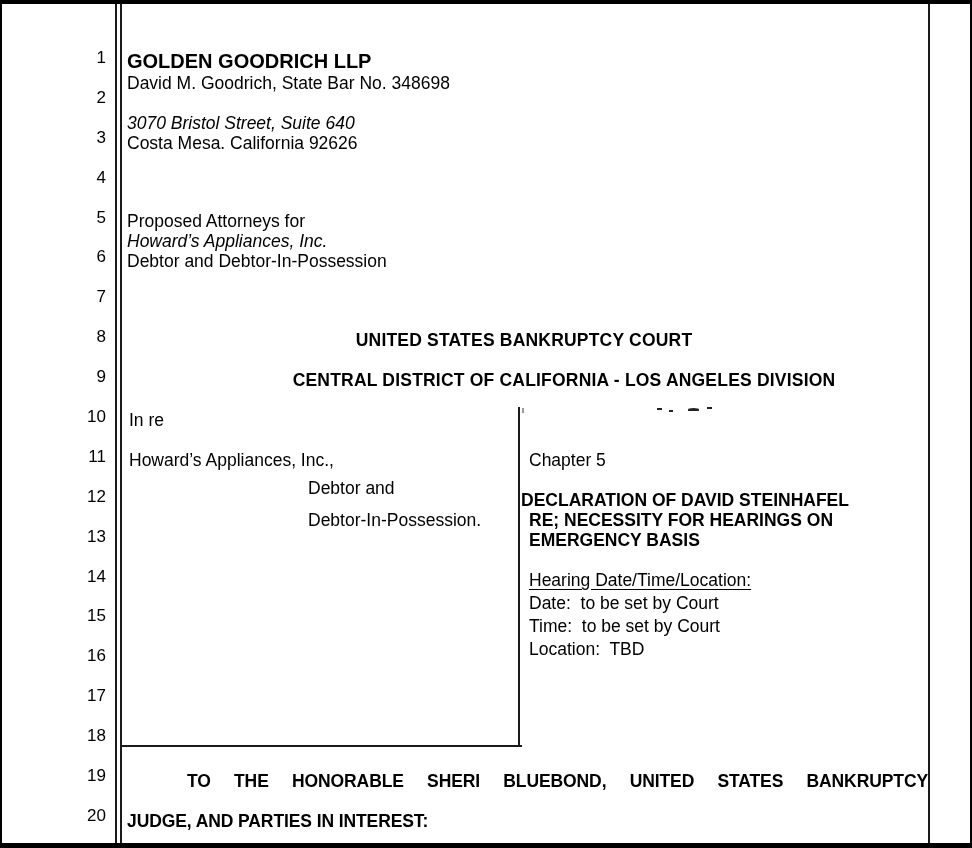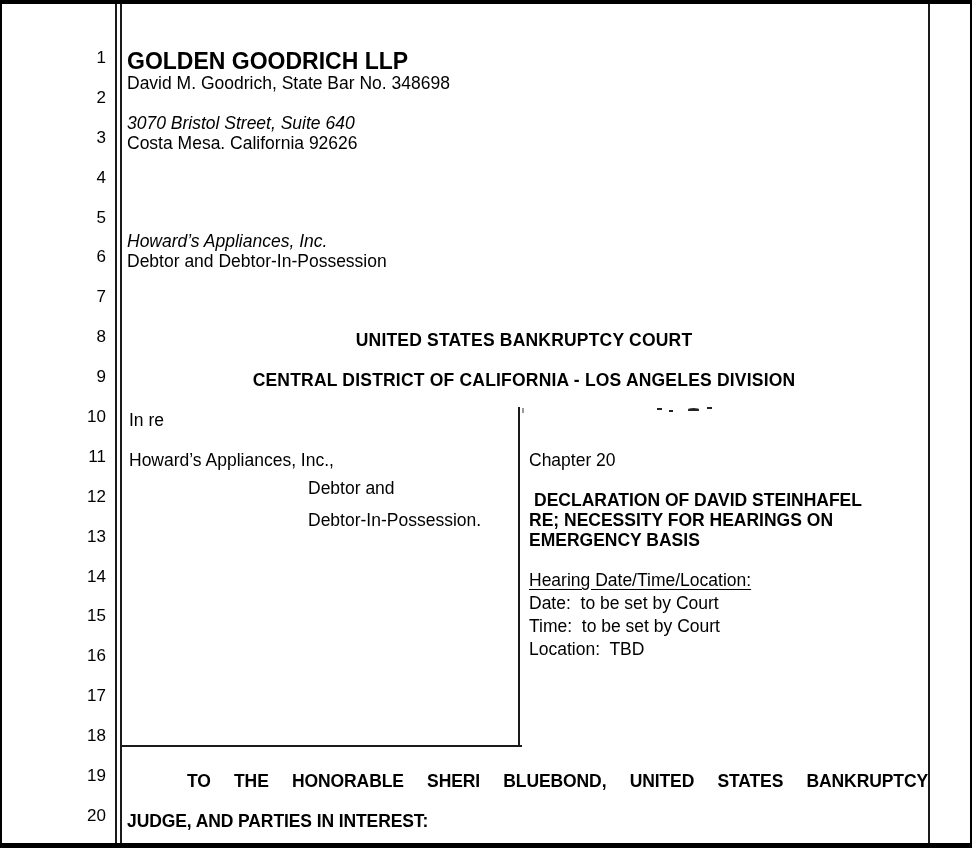--- a/index.html
+++ b/index.html
@@ -35,21 +35,21 @@
   .line-num {
     height: 39.9px;
     line-height: 39.9px;
     font-size: 17px;
     color: #000;
   }
 
   .txt { position: absolute; font-size: 17.5px; line-height: 20px; color: #000; white-space: pre; }
   .b   { font-weight: bold; }
 
-  .firm { font-size: 23px; }
+  .firm { font-size: 20px; }
 
   .center-wide {
     left: 120px; width: 804px;
     text-align: center;
     letter-spacing: 0.2px;
   }
 
   
   .caption-divider {
     position: absolute;
@@ -114,44 +114,45 @@
       <div class="line-num">17</div>
       <div class="line-num">18</div>
       <div class="line-num">19</div>
       <div class="line-num">20</div>
     </div>
 
   <div class="txt b firm" style="left:125px; top:47px;">GOLDEN GOODRICH LLP</div>
   <div class="txt" style="left:125px; top:69px;">David M. Goodrich, State Bar No. 348698</div>
   <div class="txt" style="left:125px; top:109px;font-style:italic;">3070 Bristol Street, Suite 640</div>
   <div class="txt" style="left:125px; top:129px;">Costa Mesa. California 92626</div>
+  <div class="txt" style="left:125px; top:207px;">Proposed Attorneys for</div>
   <div class="txt" style="left:125px; top:227px;font-style:italic;">Howard’s Appliances, Inc.</div>
   <div class="txt" style="left:125px; top:247px;">Debtor and Debtor-In-Possession</div>
 
   <div class="txt b center-wide" style="top:326px;">UNITED STATES BANKRUPTCY COURT</div>
-  <div class="txt b center-wide" style="top:366px;">CENTRAL DISTRICT OF CALIFORNIA - LOS ANGELES DIVISION</div>
+  <div class="txt b center-wide" style="top:366px;margin-left:40px;">CENTRAL DISTRICT OF CALIFORNIA - LOS ANGELES DIVISION</div>
 
   <div class="txt" style="left:127px; top:406px;">In re</div>
   <div class="txt" style="left:127px; top:446px;">Howard’s Appliances, Inc.,</div>
   <div class="txt" style="left:306px; top:474px;">Debtor and</div>
   <div class="txt" style="left:306px; top:506px;">Debtor-In-Possession.</div>
 
   <div class="caption-divider"></div>
   <div class="caption-bottom"></div>
 
   <div class="erased-marks">
     <span class="frag-1"></span>
       <span class="frag-2"></span>
       <span class="frag-3"></span>
     <span class="frag-4"></span>
       <span class="frag-5"></span>
   </div>
 
-  <div class="txt" style="left:527px; top:446px;">Chapter 20</div>
-  <div class="txt b" style="left:532px; top:486px;">DECLARATION OF DAVID STEINHAFEL</div>
+  <div class="txt" style="left:527px; top:446px;">Chapter 5</div>
+  <div class="txt b" style="left:519px; top:486px;">DECLARATION OF DAVID STEINHAFEL</div>
   <div class="txt b" style="left:527px; top:506px;">RE; NECESSITY FOR HEARINGS ON</div>
   <div class="txt b" style="left:527px; top:526px;">EMERGENCY BASIS</div>
 
   <div class="txt hearing-head" style="left:527px; top:566px;">Hearing Date/Time/Location:</div>
   <div class="txt" style="left:527px; top:589px;">Date:  to be set by Court</div>
   <div class="txt" style="left:527px; top:612px;">Time:  to be set by Court</div>
   <div class="txt" style="left:527px; top:635px;">Location:  TBD</div>
 
   <div class="txt salute-1" style="top:767px;">TO THE HONORABLE SHERI BLUEBOND, UNITED STATES BANKRUPTCY</div>
   <div class="txt b" style="left:125px; top:807px; letter-spacing:-0.1px;">JUDGE, AND PARTIES IN INTEREST:</div>

